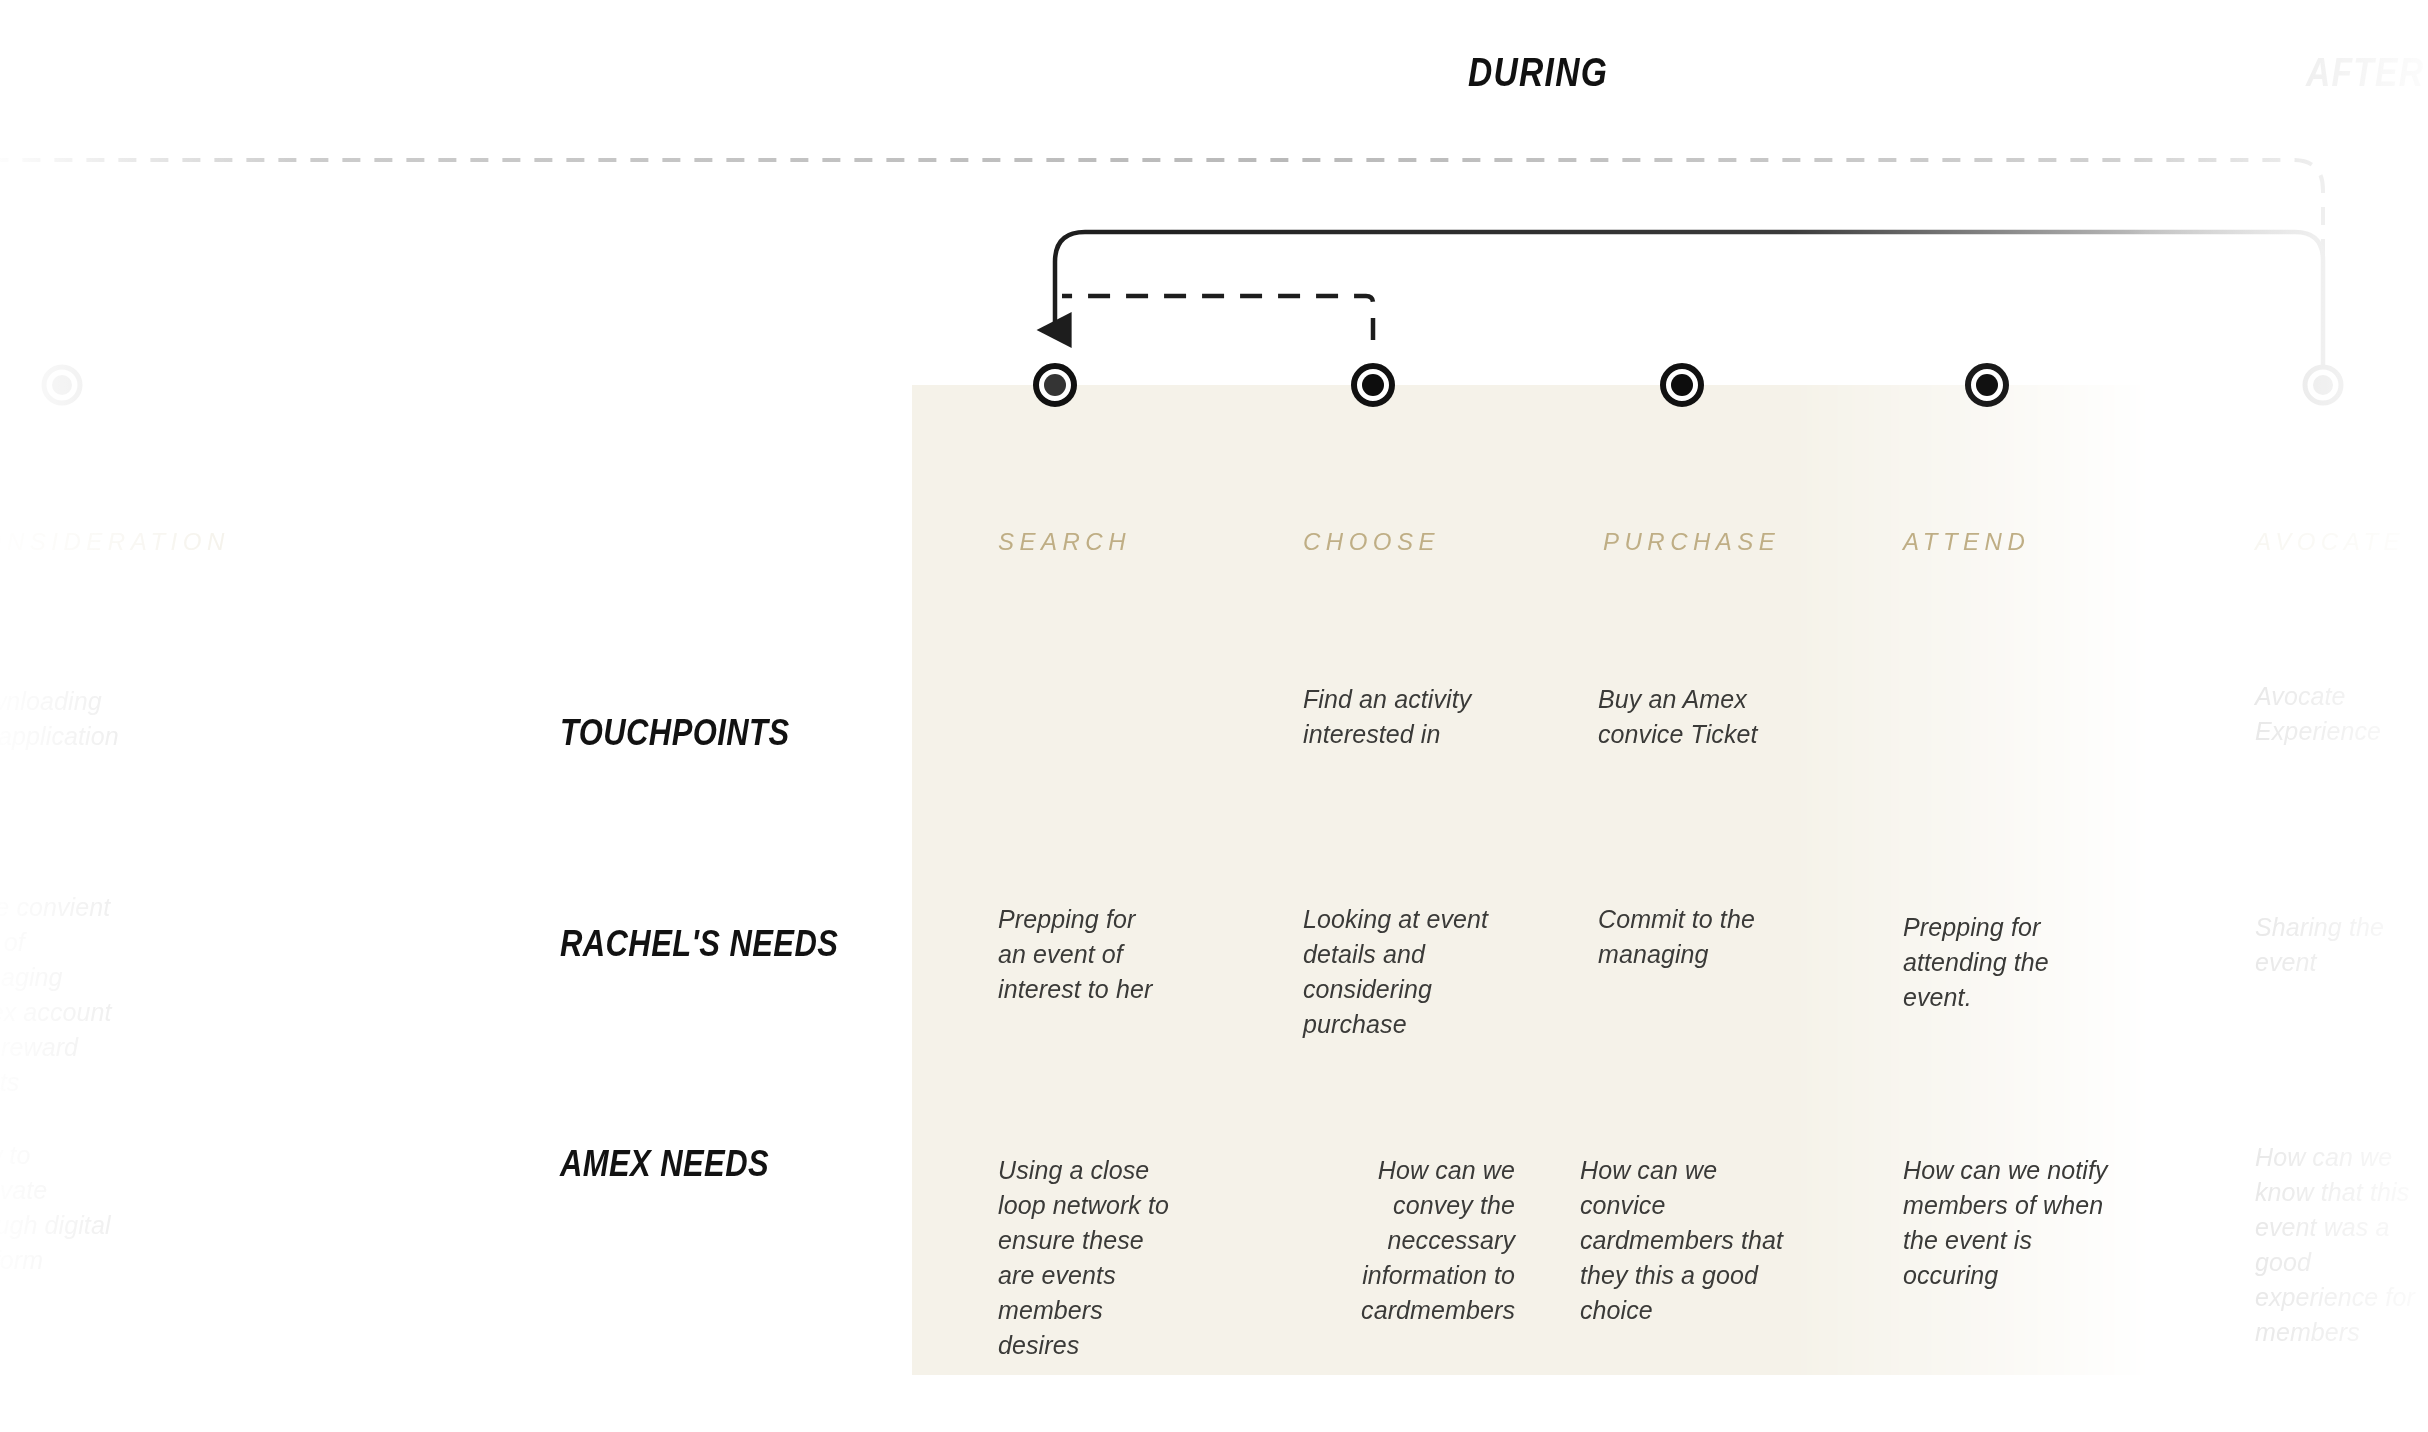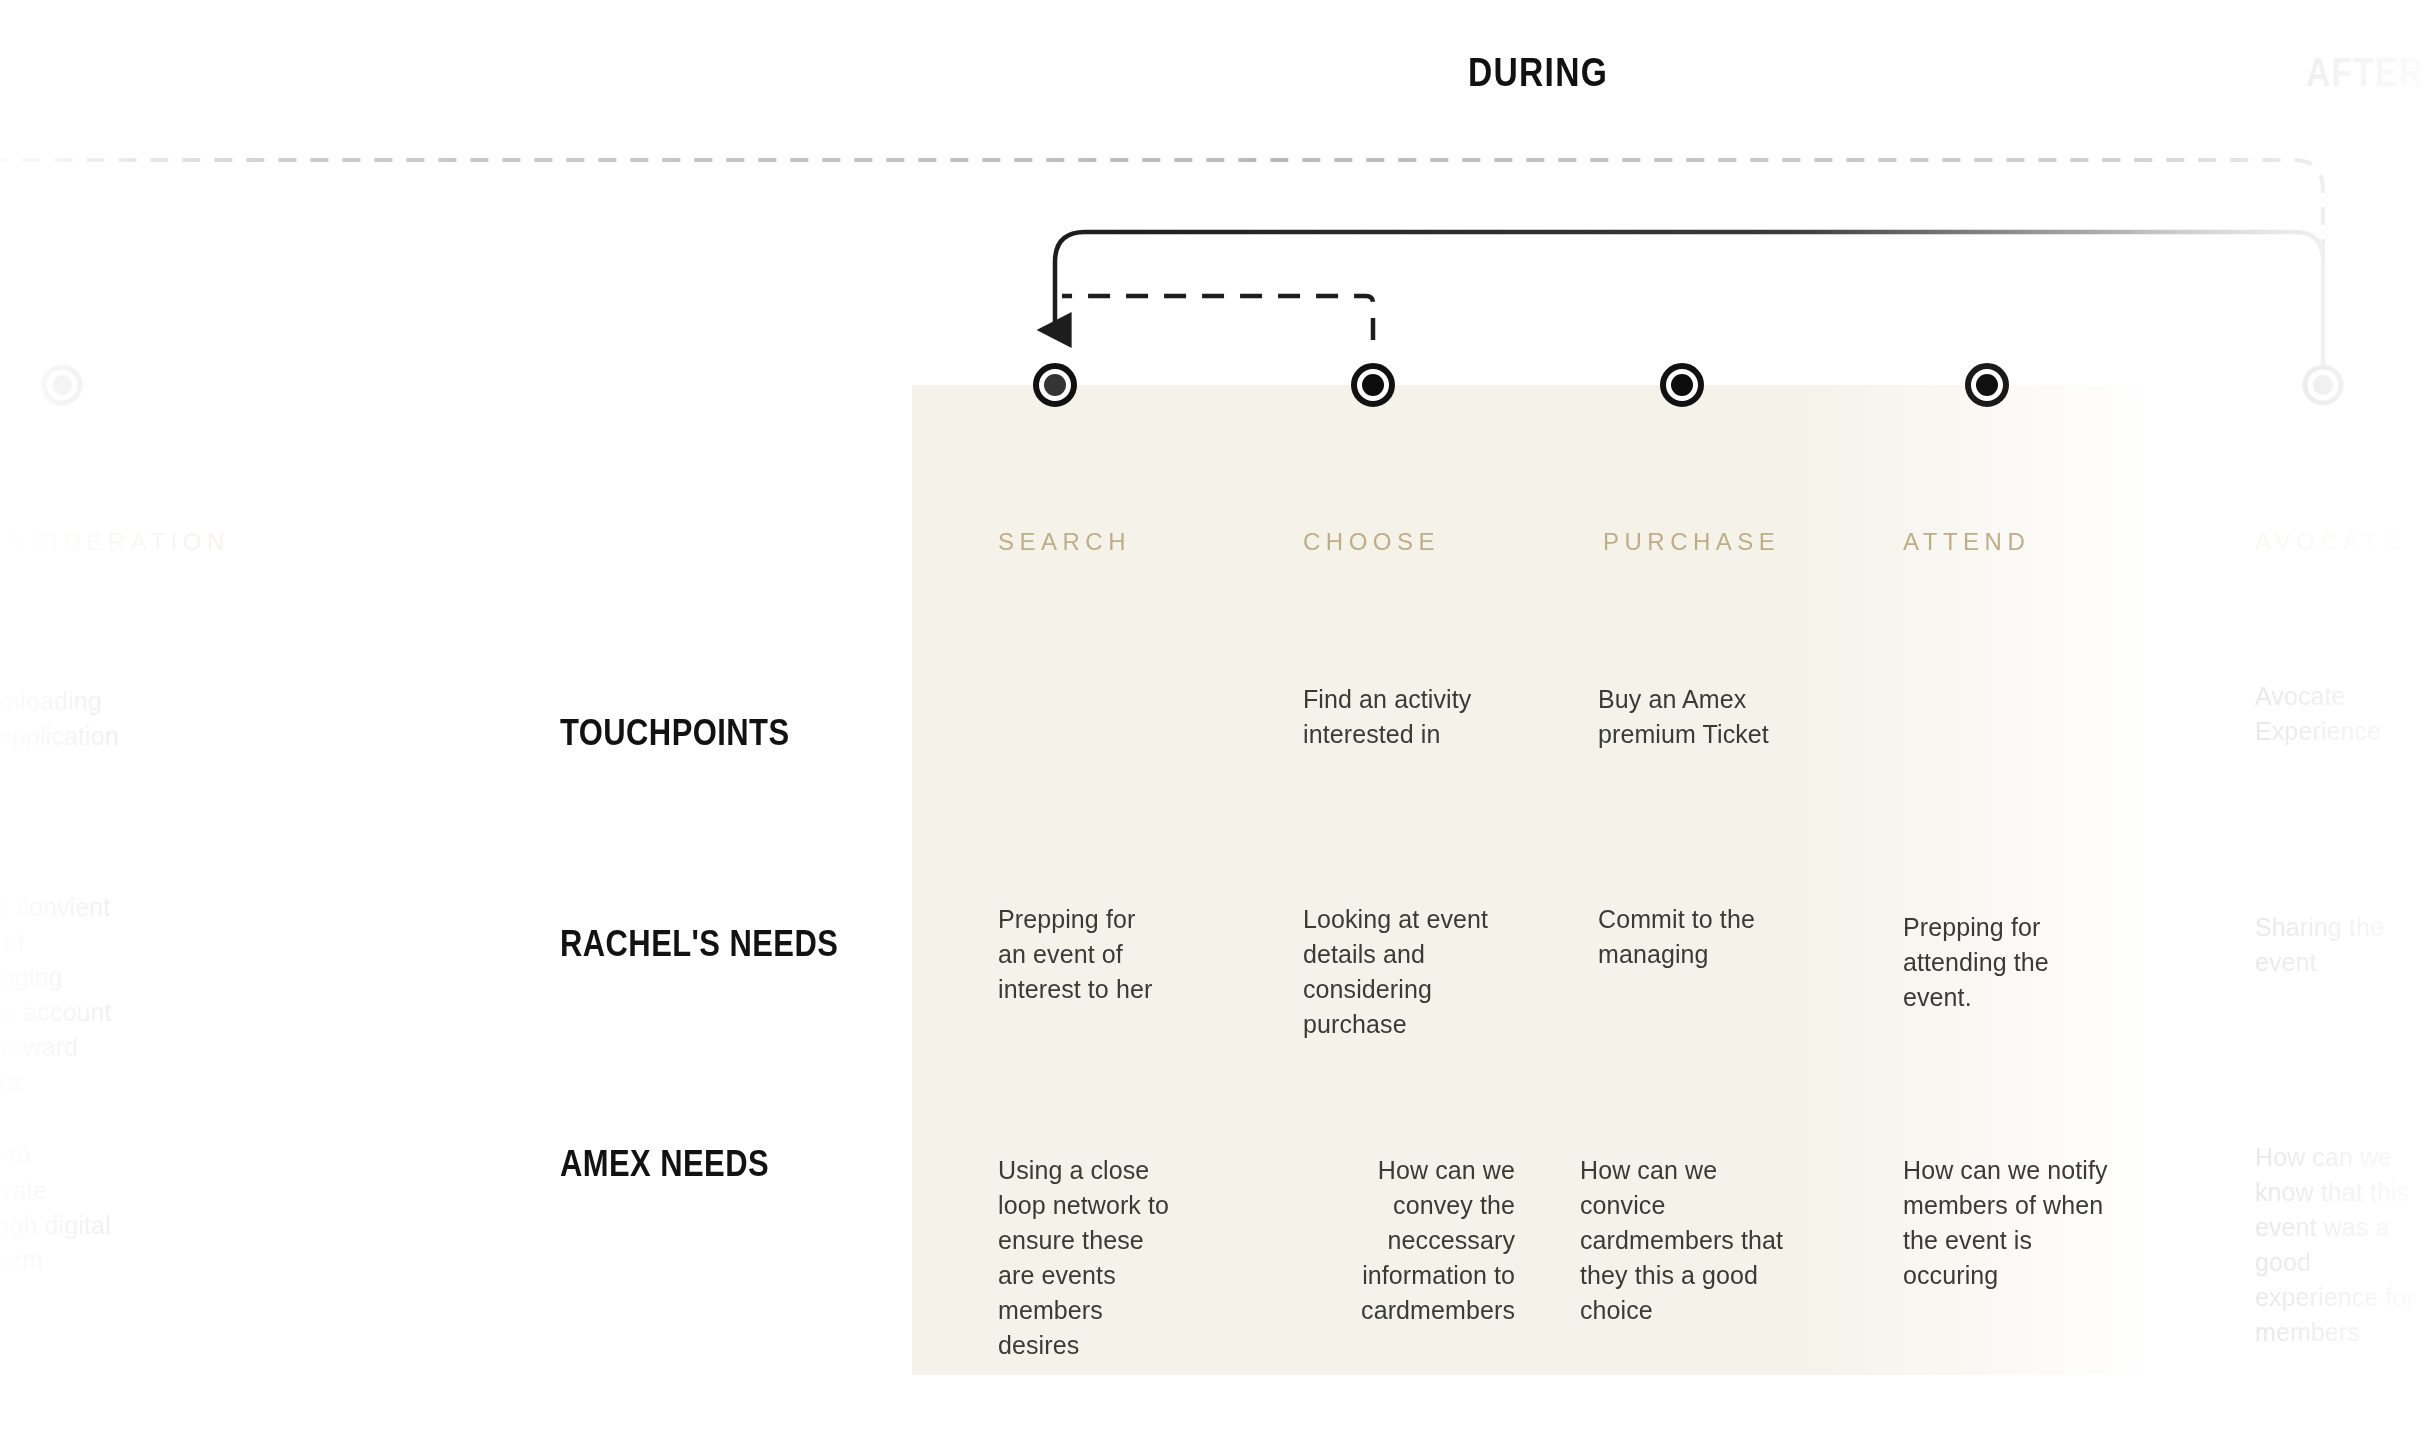--- a/index.html
+++ b/index.html
@@ -10,20 +10,21 @@
     background: #ffffff;
     font-family: "Liberation Sans", sans-serif;
     overflow: hidden;
   }
 
   #stage {
     position: relative;
     width: 2428px;
     height: 1432px;
     background: #ffffff;
+    font-style: italic;
   }
 
   
   .during-panel {
     position: absolute;
     left: 912px;
     top: 385px;
     width: 1240px;
     height: 990px;
     background: #f5f2e9;
@@ -204,21 +205,21 @@
   <div class="stage-label" style="left:1603px;">PURCHASE</div>
   <div class="stage-label" style="left:1903px;">ATTEND</div>
   <div class="stage-label faded-right" style="left:2255px;">AVOCATE</div>
 
   <div class="row-label r0">TOUCHPOINTS</div>
   <div class="row-label r1">RACHEL'S NEEDS</div>
   <div class="row-label r2">AMEX NEEDS</div>
 
   <div class="cell w-edge fade-left" style="left:-44px; top:684px;">Downloading the application</div>
   <div class="cell w-choose" style="left:1303px; top:682px;">Find an activity interested in</div>
-  <div class="cell w-purchase" style="left:1598px; top:682px;">Buy an Amex premium Ticket</div>
+  <div class="cell w-purchase" style="left:1598px; top:682px;">Buy an Amex convice Ticket</div>
   <div class="cell w-edge fade-right" style="left:2255px; top:679px;">Avocate Experience</div>
 
   <div class="cell w-edge fade-left" style="left:-48px; top:890px;">More convient way of managing Amex account and reward points</div>
   <div class="cell w-search" style="left:998px; top:902px;">Prepping for an event of interest to her</div>
   <div class="cell w-choose" style="left:1303px; top:902px;">Looking at event details and considering purchase</div>
   <div class="cell w-purchase" style="left:1598px; top:902px;">Commit to the managing</div>
   <div class="cell w-attend" style="left:1903px; top:910px;">Prepping for attending the event.</div>
   <div class="cell w-edge fade-right" style="left:2255px; top:910px;">Sharing the event</div>
 
   <div class="cell w-edge fade-left" style="left:-48px; top:1138px;">How to innovate through digital platform</div>

